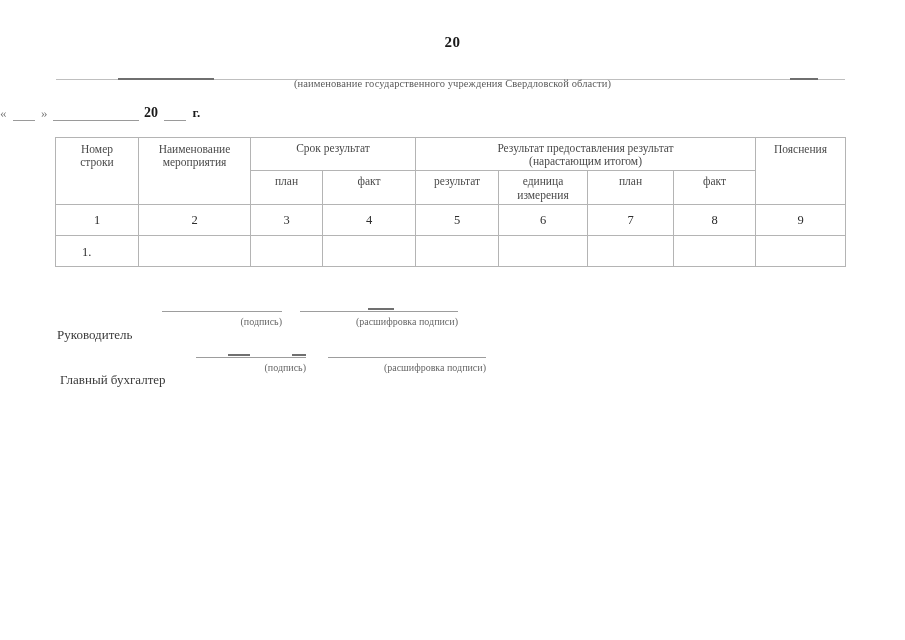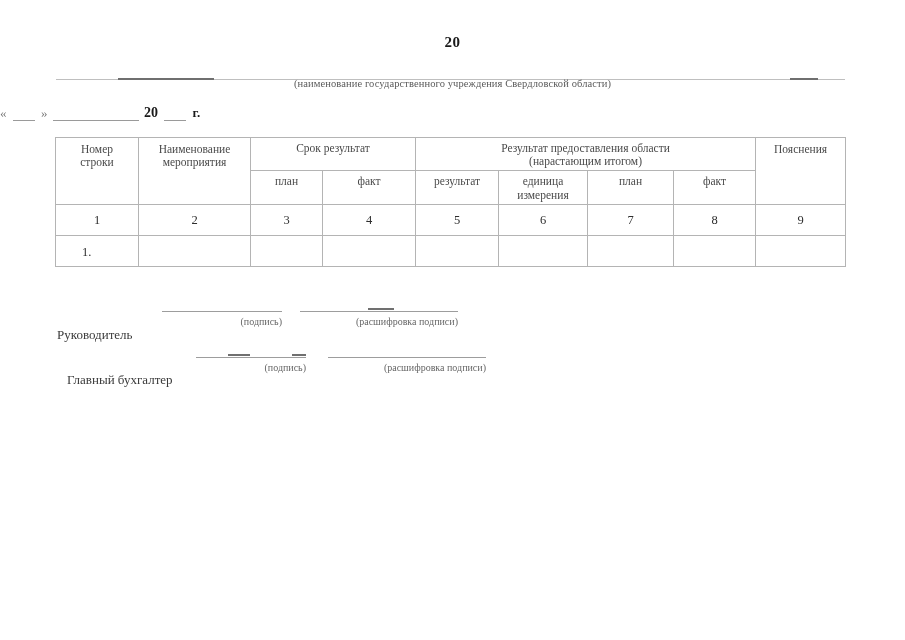--- a/index.html
+++ b/index.html
@@ -160,21 +160,21 @@
     text-align: right;
   }
 
   #sig1-title { left: 57px;  top: 299px; }
   #sig1-rule-a { left: 162px; top: 311px; width: 120px; }
   #sig1-rule-b { left: 300px; top: 311px; width: 158px; }
   #sig1-rule-b-dark { left: 368px; top: 308px; width: 26px; }
   #sig1-cap-a { left: 162px; top: 316px; width: 120px; }
   #sig1-cap-b { left: 300px; top: 316px; width: 158px; }
 
-  #sig2-title { left: 67px;  top: 344px; }
+  #sig2-title { left: 60px;  top: 344px; }
   #sig2-rule-a { left: 196px; top: 357px; width: 110px; }
   #sig2-rule-a-dark { left: 228px; top: 354px; width: 22px; }
   #sig2-rule-b { left: 328px; top: 357px; width: 158px; }
   #sig2-rule-b-dark { left: 292px; top: 354px; width: 14px; }
   #sig2-cap-a { left: 196px; top: 362px; width: 110px; }
   #sig2-cap-b { left: 328px; top: 362px; width: 158px; }
 </style>
 </head>
 <body>
 
@@ -214,21 +214,21 @@
         <td rowspan="2" class="grp">
           <span>Номер</span>
           <span class="sub-line2">строки</span>
         </td>
         <td rowspan="2" class="grp">
           <span>Наименование</span>
           <span class="sub-line2">мероприятия</span>
         </td>
         <td colspan="2">Срок результат</td>
         <td colspan="4">
-          <span>Результат предоставления области</span>
+          <span>Результат предоставления результат</span>
           <span class="sub-line2">(нарастающим итогом)</span>
         </td>
         <td rowspan="2" class="grp">Пояснения</td>
       </tr>
 
       <tr>
         <td>план</td>
         <td>факт</td>
         <td>результат</td>
         <td>

